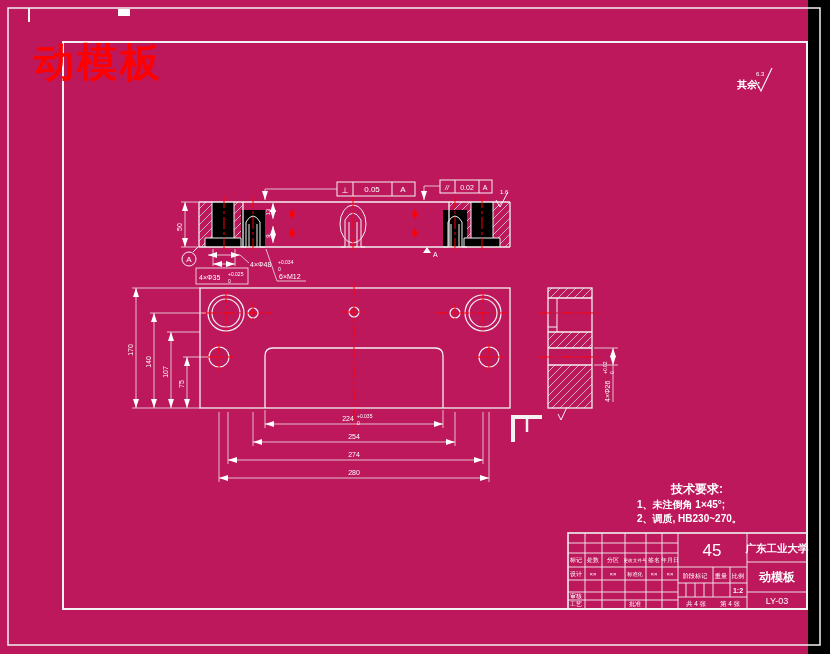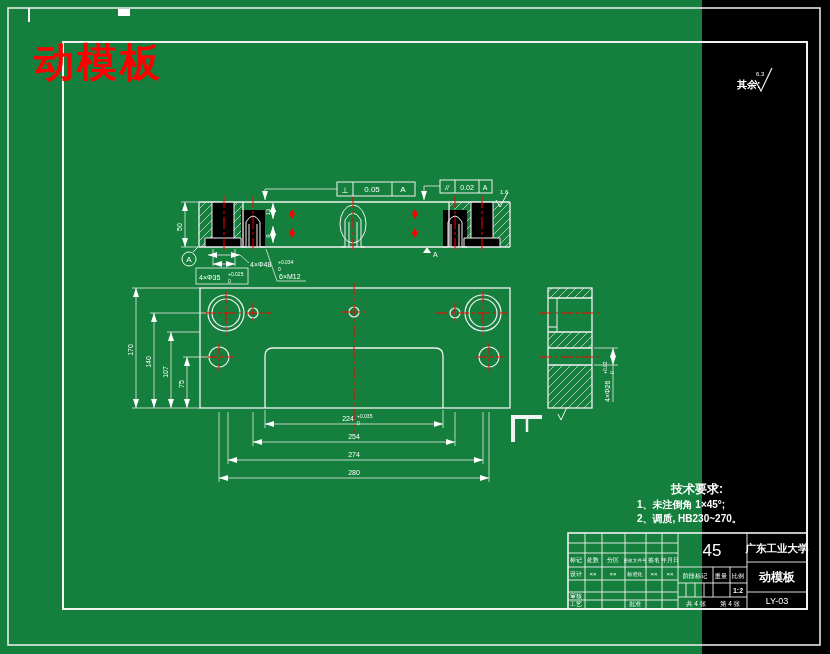--- a/index.html
+++ b/index.html
@@ -1,16 +1,16 @@
 <!DOCTYPE html>
 <html><head>
 <meta charset="utf-8">
 <style>
   html,body{margin:0;padding:0;background:#000;width:830px;height:654px;overflow:hidden;}
-  #stage{position:relative;width:702px;height:654px;background:#15803d;
+  #stage{position:relative;width:808px;height:654px;background:#be185d;
          font-family:"Liberation Sans", sans-serif;}
   svg{position:absolute;left:0;top:0;}
   svg text{fill:#fff;font-family:"Liberation Sans", sans-serif;}
   .red{fill:#ff0000;}
   .w{stroke:#f2f2f2;fill:none;}
   .cl{stroke:#ff0000;stroke-width:1;fill:none;stroke-dasharray:12 3 3 3;}
   .dim{stroke:#e8e8e8;stroke-width:0.8;fill:none;}
   .t7{font-size:7px;} .t6{font-size:6px;} .t5{font-size:5px;} .t8{font-size:8px;}
 </style>
 </head>

